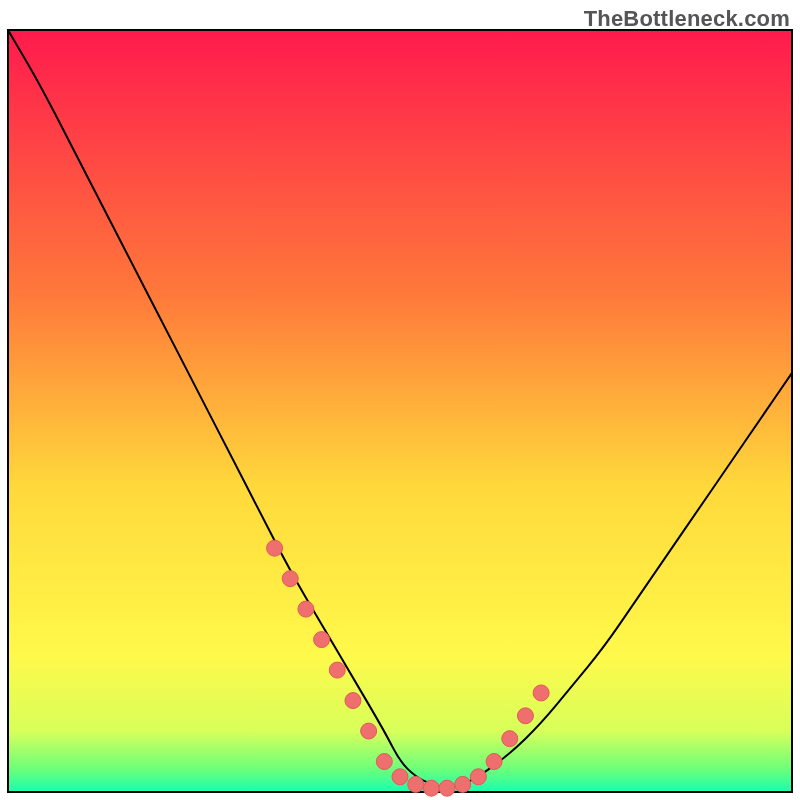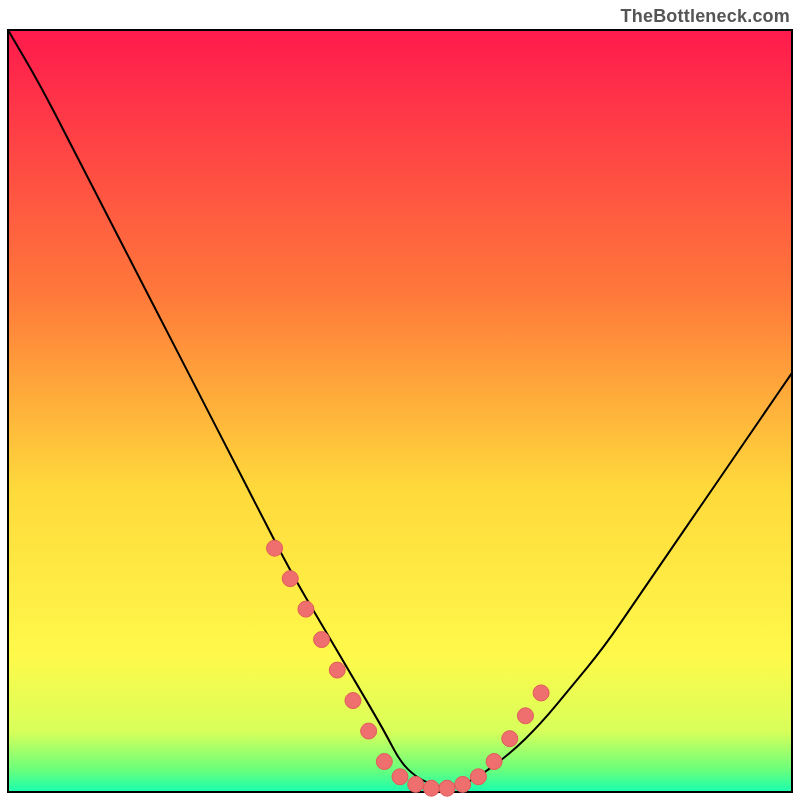--- a/index.html
+++ b/index.html
@@ -13,21 +13,21 @@
   }
   .chart-container {
     position: relative;
     width: 800px;
     height: 800px;
   }
   .watermark {
     position: absolute;
     top: 6px;
     right: 10px;
-    font-size: 18px;
+    font-size: 22px;
     font-weight: 600;
     color: #555555;
     letter-spacing: 0.2px;
     z-index: 10;
   }
   svg {
     display: block;
   }
 </style>
 </head>

